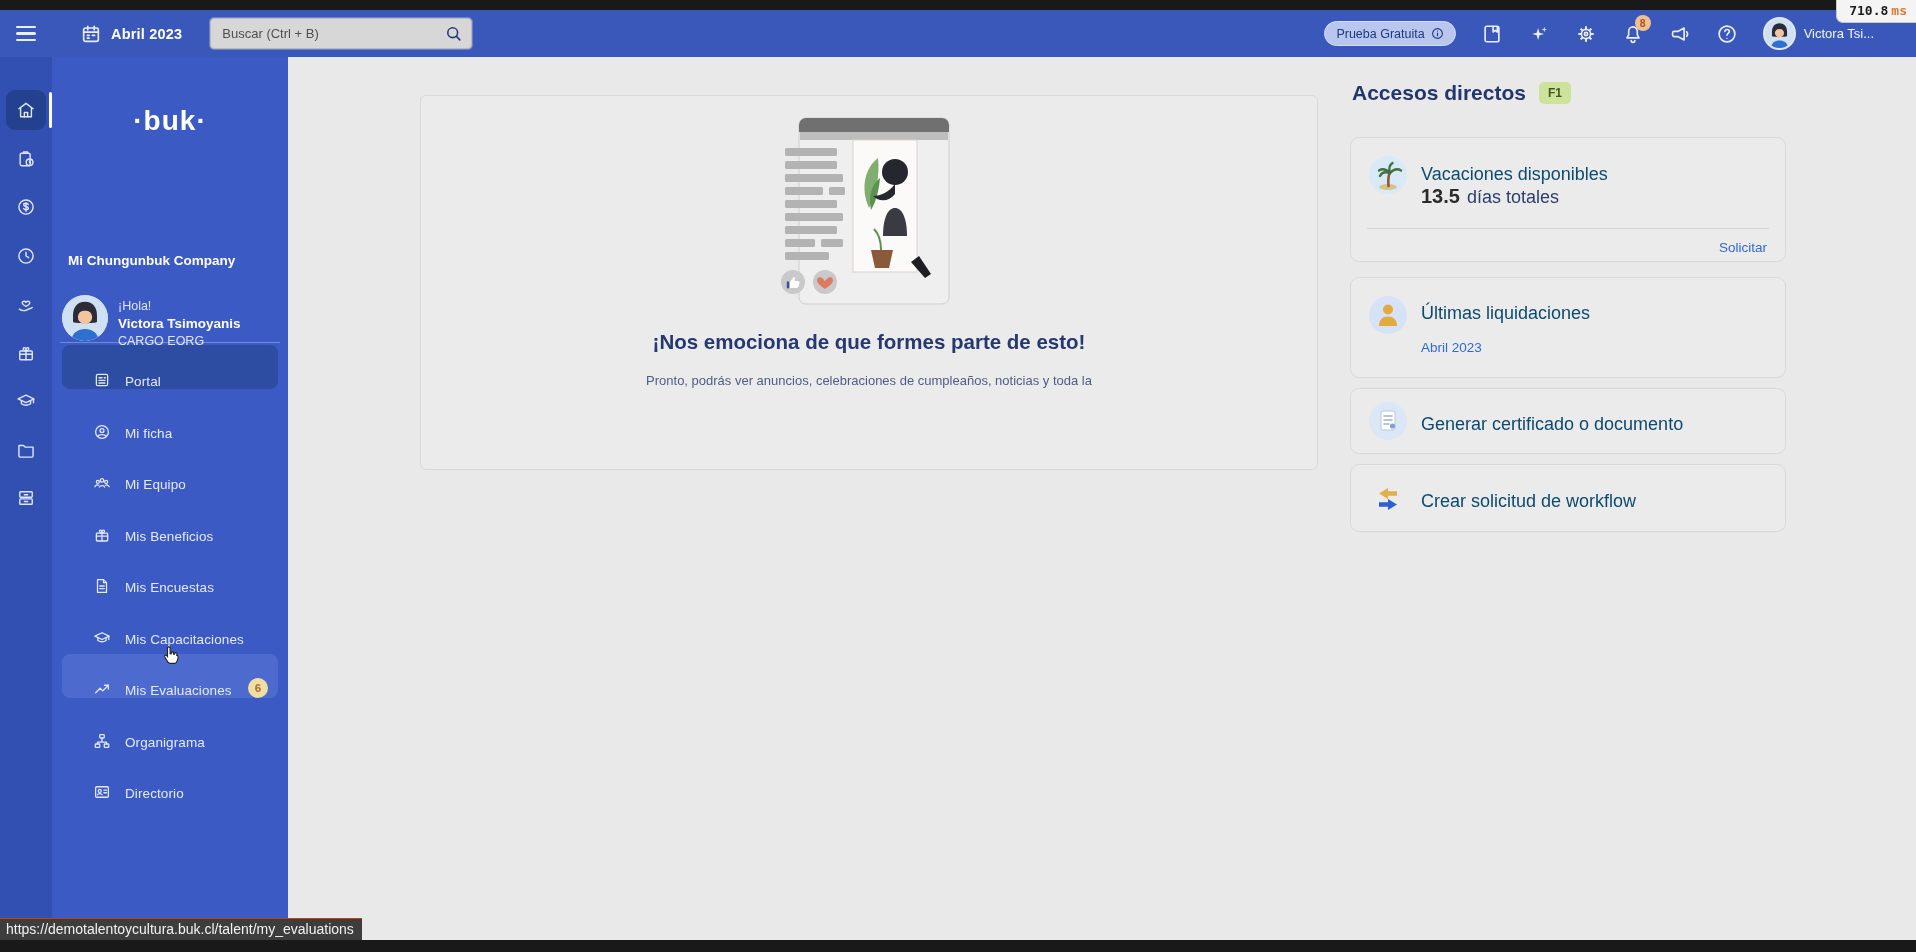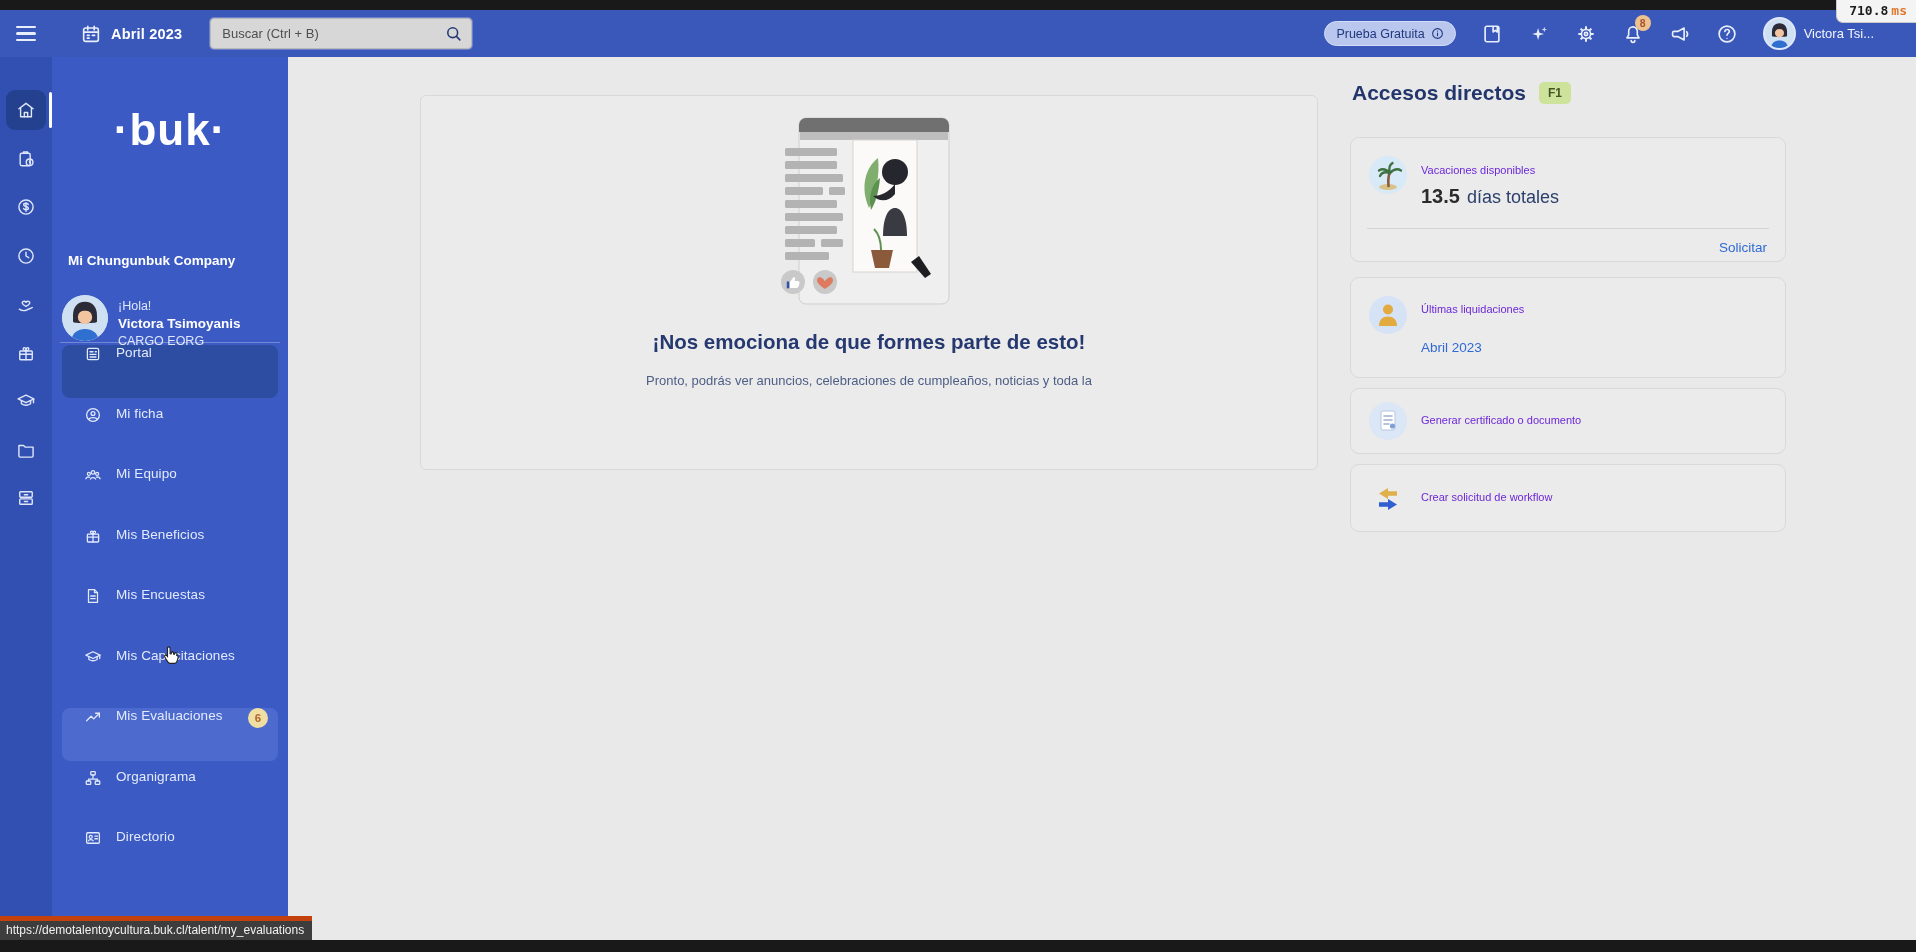--- a/index.html
+++ b/index.html
@@ -48,30 +48,30 @@
           display:flex; flex-direction:column; align-items:center; padding-top:33px; gap:8.5px; z-index:3; }
   .rail-item { width:40px; height:40px; border-radius:9px; display:flex; align-items:center; justify-content:center;
                color:#dfe6f8; cursor:pointer; position:relative; flex:0 0 auto; }
   .rail-item svg { width:20px; height:20px; }
   .rail-item.active { background:#24418f; }
   .rail-item.active::after { content:""; position:absolute; right:-6px; top:2px; width:3px; height:36px; background:#fff; border-radius:2px; }
 
   
   #sidebar { position:absolute; left:52px; top:57px; width:236px; height:895px; background:var(--c-sidebar,#3b5ac4);
              color:#e9eefb; z-index:2; }
-  #buk-logo { position:absolute; top:48px; left:0; width:100%; text-align:center; font-size:44px; font-weight:700;
+  #buk-logo { position:absolute; top:48px; left:0; width:100%; text-align:center; font-size:28px; font-weight:700;
               color:#fff; letter-spacing:1px; cursor:pointer; }
   #company-name { position:absolute; top:196px; left:16px; font-size:13.5px; font-weight:700; color:#fff; }
   #user-block { position:absolute; top:238px; left:10px; display:flex; gap:10px; }
   #sb-avatar { width:46px; height:46px; border-radius:50%; overflow:hidden; background:#cfe0f3; flex:0 0 auto; }
   #user-lines { font-size:12.5px; line-height:16px; color:#dfe7fa; padding-top:3px; }
   #user-lines .u-name { font-weight:700; font-size:13.5px; color:#fff; line-height:19px; }
   #sb-divider { position:absolute; top:285px; left:8px; width:220px; height:1px; background:rgba(255,255,255,.28); }
   #menu { position:absolute; top:288px; left:10px; width:216px; display:flex; flex-direction:column; gap:7.5px; }
-  .menu-item { height:53px; border-radius:8px; display:flex; align-items:flex-start; padding:0 10px 0 22px; gap:14px;
+  .menu-item { height:44px; border-radius:8px; display:flex; align-items:flex-end; padding:0 10px 0 31px; gap:14px;
                cursor:pointer; color:#e3eafb; }
   .menu-item.active { background:#2d4da3; }
   .menu-item.hovered { background:#4d6ace; }
   .menu-item .mi-icon { width:18px; height:18px; flex:0 0 auto; }
   .menu-item .mi-icon svg { width:18px; height:18px; }
   .menu-item .mi-label { font-size:13.5px; font-weight:500; letter-spacing:.1px; }
   .menu-item .mi-badge { margin-left:auto; width:20px; height:20px; border-radius:50%;
                background:var(--c-badge_yellow_bg,#f0dfa2); color:#b4652c; font-size:11.5px; font-weight:700;
                display:flex; align-items:center; justify-content:center; }
 
@@ -84,41 +84,41 @@
   #welcome-body { margin-top:17px; font-size:13px; line-height:20px; color:#4d5e85; }
 
   
   #shortcuts { position:absolute; left:1062px; top:0; width:436px; }
   #shortcuts-head { position:absolute; left:2px; top:24px; display:flex; align-items:center; gap:13px; }
   #shortcuts-title { font-size:21px; font-weight:700; color:#23366c; }
   #hotkey-badge { background:var(--c-f1_badge_bg,#cde39b); color:#445522; font-size:12px; font-weight:600;
                   border-radius:5px; padding:4px 9px; }
   .sc-card { position:absolute; left:0; width:436px; background:#ebebeb; border:1px solid #d9d9d9; border-radius:9px; }
   .sc-icon { position:absolute; left:18px; top:18px; width:38px; height:38px; }
-  .sc-label { position:absolute; left:70px; font-size:11px; color:#6d28d9; }
+  .sc-label { position:absolute; left:70px; font-size:18px; color:#0c4a6e; }
   #card-vacations { top:80px; height:125px; }
   #card-vacations .sc-label { top:26px; }
   #vac-value-row { position:absolute; left:70px; top:47px; display:flex; align-items:baseline; gap:7px; }
   #vac-value { font-size:20px; font-weight:700; color:#2b2b2b; }
   #vac-unit { font-size:18px; color:#2c3e6b; }
   #vac-divider { position:absolute; left:16px; right:16px; top:90px; height:1px; background:#d4d4d4; }
   #vac-action { position:absolute; right:18px; top:102px; font-size:13.5px; color:var(--c-accent_link,#3069d5); cursor:pointer; }
   #card-payslips { top:220px; height:101px; }
   #card-payslips .sc-label { top:25px; }
   #payslip-link { position:absolute; left:70px; top:62px; font-size:13.5px; color:var(--c-accent_link,#3069d5); cursor:pointer; }
   #card-certificate { top:331px; height:66px; cursor:pointer; }
   #card-certificate .sc-icon { top:13px; }
   #card-certificate .sc-label { top:25px; }
   #card-workflow { top:407px; height:68px; cursor:pointer; }
   #card-workflow .sc-icon { top:15px; }
   #card-workflow .sc-label { top:26px; }
 
   
-  #status-tooltip { position:absolute; left:0; bottom:12px; background:#3d3d3d; color:#f2f2f2; font-size:12px;
-                    padding:2px 8px 3px 6px; white-space:nowrap; z-index:6; border-top:5px solid #c2410c; }
+  #status-tooltip { position:absolute; left:0; bottom:12px; background:#3d3d3d; color:#f2f2f2; font-size:14px;
+                    padding:2px 8px 3px 6px; white-space:nowrap; z-index:6; border-top:1px solid #c2410c; }
 
   
   #cursor { position:absolute; left:160px; top:644px; width:22px; height:24px; z-index:8; pointer-events:none; }
 </style>
 </head>
 <body>
 
 <div class="top-strip"></div>
 
 <div id="topbar">

